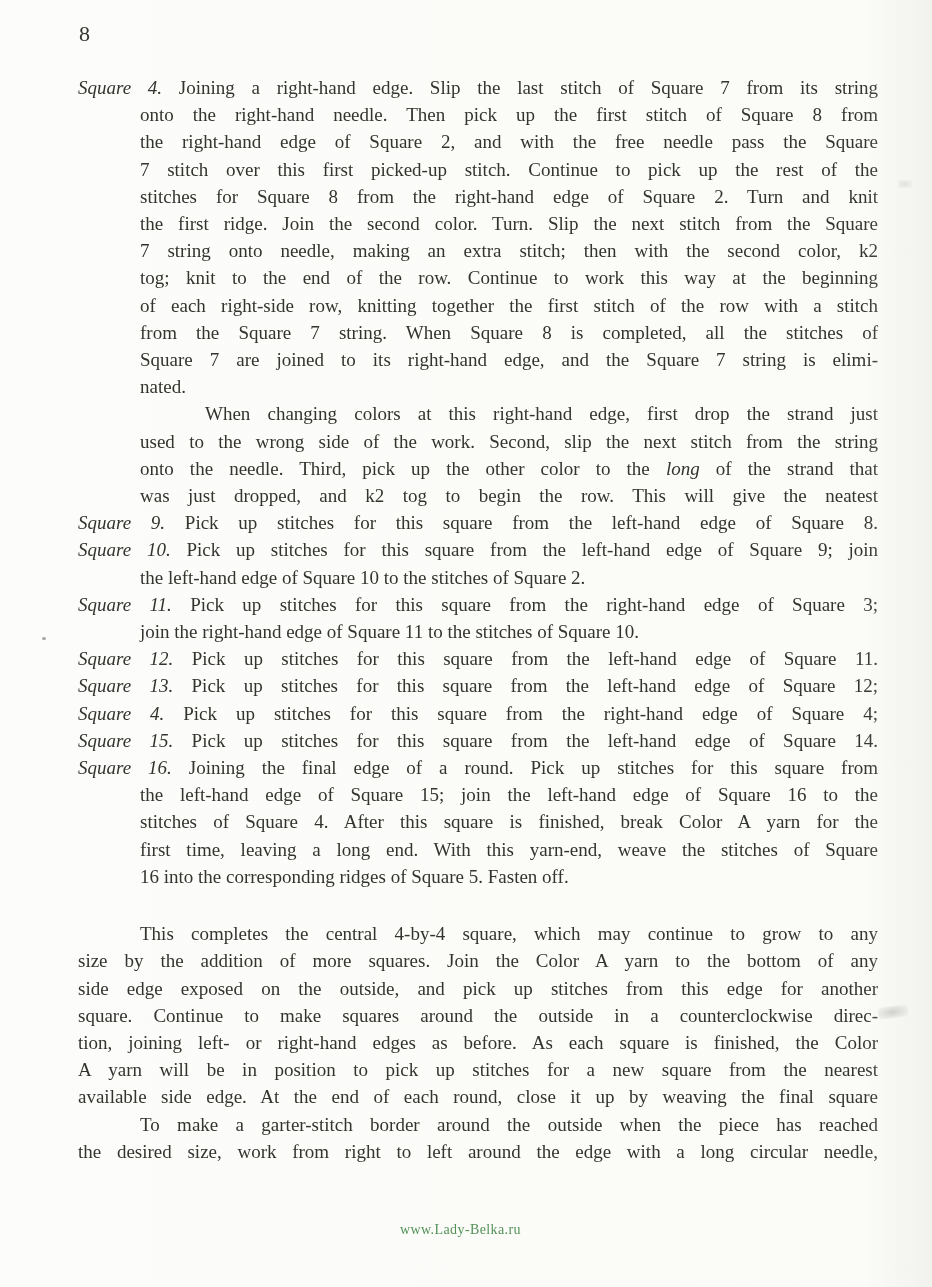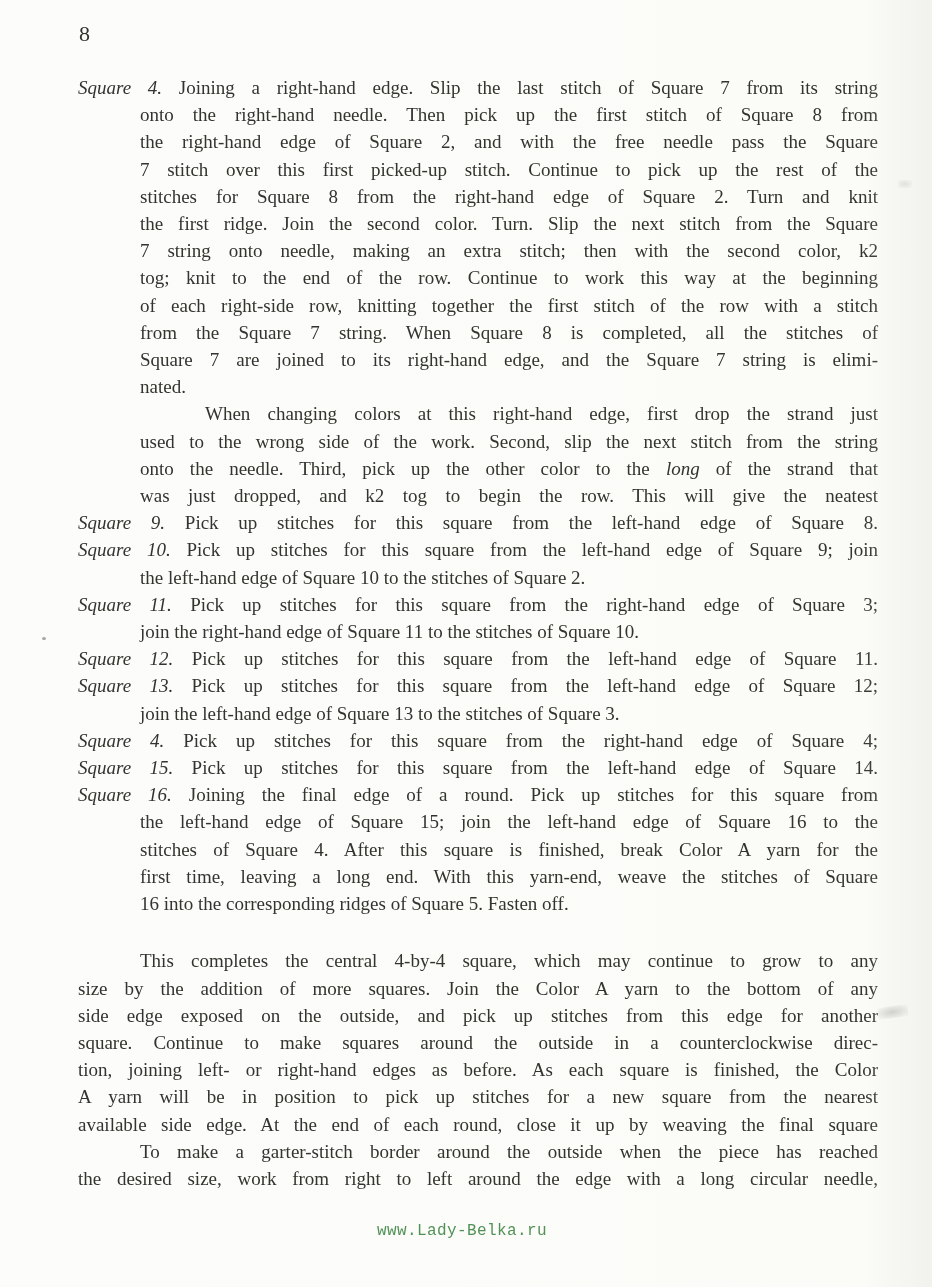--- a/index.html
+++ b/index.html
@@ -44,24 +44,24 @@
   .para-hanging .line.first { padding-left: 0; }
   
   .para-inset .line { padding-left: 62px; }
   .para-inset .line.first { padding-left: 127px; }
   
   .para-body .line { padding-left: 0; }
   .para-body .line.first { padding-left: 62px; }
 
   .watermark {
     position: absolute;
-    left: 377px;
+    left: 400px;
     top: 1222px;
-    font-family: Liberation Mono, monospace;
-    font-size: 16px;
+    font-family: Liberation Serif, serif;
+    font-size: 14px;
     letter-spacing: 0.4px;
     color: rgba(52, 126, 58, 0.85);
     white-space: nowrap;
   }
   .artifact { position: absolute; pointer-events: none; }
   .dot-artifact {
     left: 42px; top: 637px;
     width: 4px; height: 3px;
     background: #90908a;
     border-radius: 50%;
@@ -121,21 +121,20 @@
       </div>
       <div class="paragraph para-hanging">
         <div class="line first"><i>Square 11.</i> Pick up stitches for this square from the right-hand edge of Square 3;</div>
         <div class="line last">join the right-hand edge of Square 11 to the stitches of Square 10.</div>
       </div>
       <div class="paragraph para-hanging">
         <div class="line first"><i>Square 12.</i> Pick up stitches for this square from the left-hand edge of Square 11.</div>
       </div>
       <div class="paragraph para-hanging">
         <div class="line first"><i>Square 13.</i> Pick up stitches for this square from the left-hand edge of Square 12;</div>
-        <div class="line last">join the left-hand edge of Square 13 to the stitches of Square 3.</div>
       </div>
       <div class="paragraph para-hanging">
         <div class="line first"><i>Square 4.</i> Pick up stitches for this square from the right-hand edge of Square 4;</div>
       </div>
       <div class="paragraph para-hanging">
         <div class="line first"><i>Square 15.</i> Pick up stitches for this square from the left-hand edge of Square 14.</div>
       </div>
       <div class="paragraph para-hanging">
         <div class="line first"><i>Square 16.</i> Joining the final edge of a round. Pick up stitches for this square from</div>
         <div class="line">the left-hand edge of Square 15; join the left-hand edge of Square 16 to the</div>

